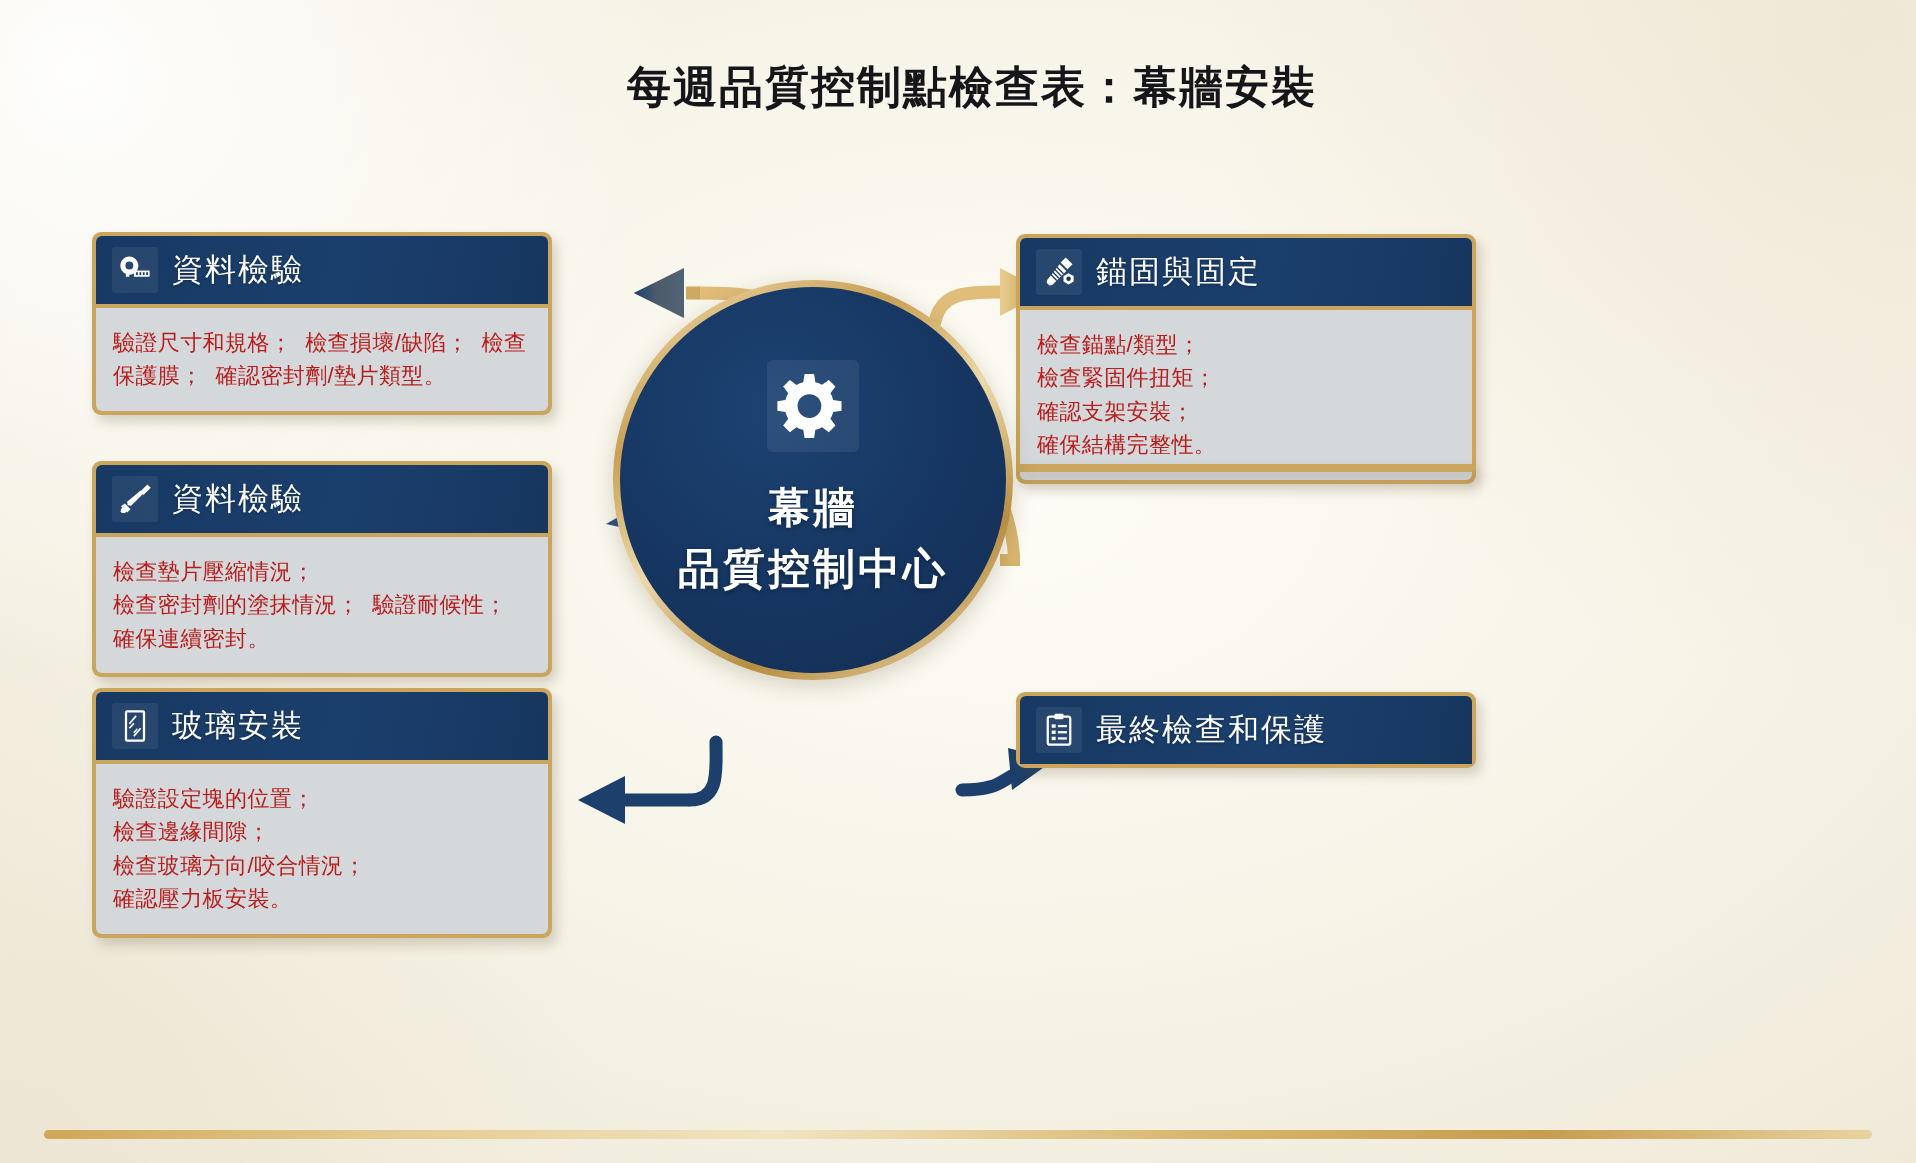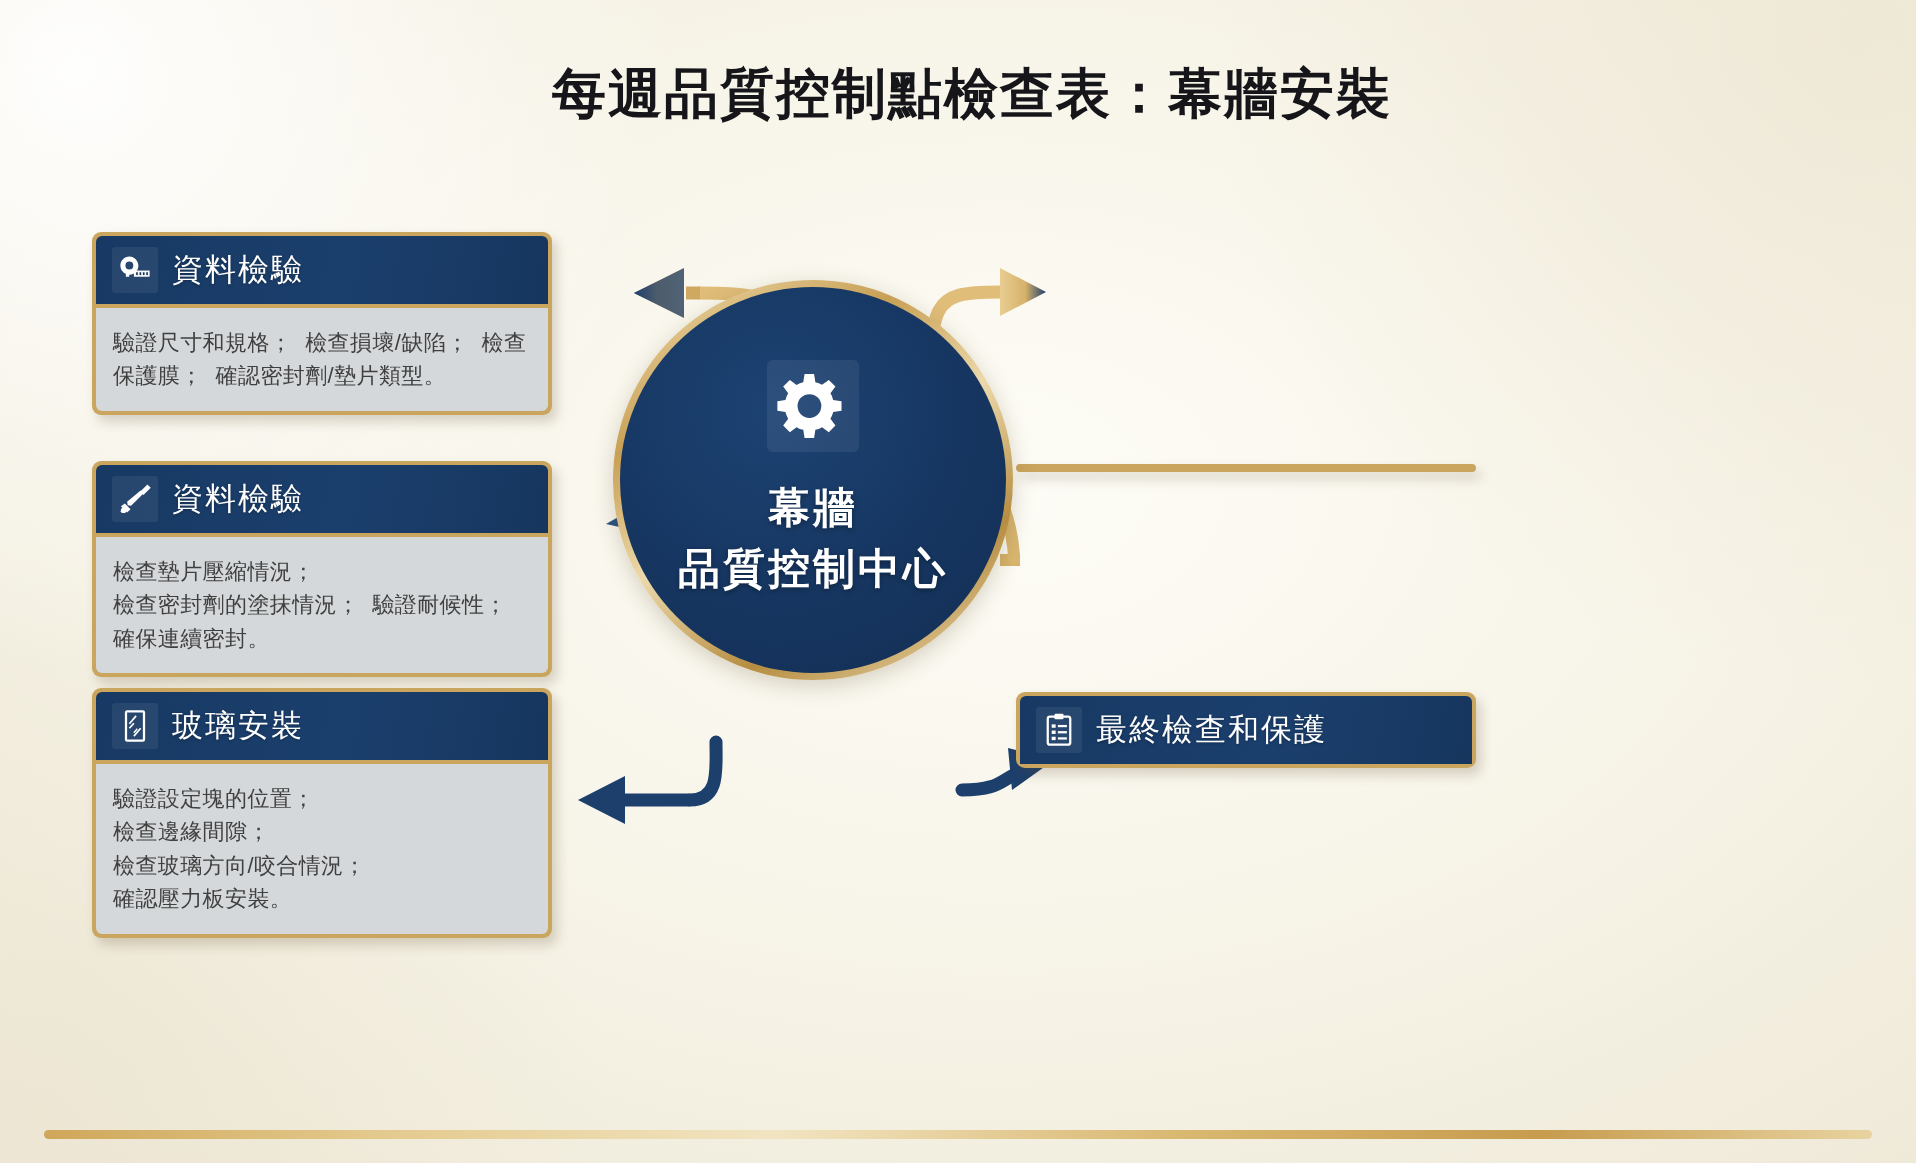--- a/index.html
+++ b/index.html
@@ -27,21 +27,21 @@
       radial-gradient(circle at 2% 97%, rgba(236,229,210,0.7) 0%, rgba(255,255,255,0) 26%);
     pointer-events: none;
   }
 
   
   .title {
     position: absolute;
     top: 58px; left: 0; right: 0;
     text-align: center;
     font-family: "DejaVu Serif", "Liberation Serif", serif;
-    font-size: 54px;
+    font-size: 44px;
     font-weight: 700;
     letter-spacing: 2px;
     color: #16161a;
     white-space: nowrap;
     padding-left: 28px;
   }
 
   
   .bottom-bar {
     position: absolute;
@@ -127,21 +127,21 @@
     letter-spacing: 2px;
     font-weight: 400;
     white-space: nowrap;
     text-shadow: 0 1px 3px rgba(0,0,0,0.3);
   }
   .card-body {
     background: #d5d8da;
     border-radius: 0 0 6px 6px;
     border-top: 4px solid #c9a55e;
     padding: 18px 17px 18px 17px;
-    color: #404040;
+    color: #b91c1c;
     font-size: 22px;
     line-height: 1.52;
     letter-spacing: 0.4px;
     min-height: 96px;
   }
   .card-body div { white-space: pre-wrap; }
 
   
   #card-material       { left: 92px;  top: 190px; }
   #card-sealant        { left: 92px;  top: 419px; }
@@ -269,20 +269,43 @@
       <span class="card-title">玻璃安裝</span>
     </div>
     <div class="card-body">
       <div>驗證設定塊的位置；
 檢查邊緣間隙；
 檢查玻璃方向/咬合情況；
 確認壓力板安裝。</div>
     </div>
   </div>
 
+  <div class="card" id="card-anchorage">
+    <div class="card-head">
+      <span class="card-icon">
+        <svg viewBox="0 0 64 64" aria-hidden="true">
+          <path d="M44 6l12 12-9 9-12-12z"></path>
+          <path d="M33 18l12 12-25 25-5 1-5-5 1-5z"></path>
+          <path d="M16 35l12 12" stroke="#16365e" stroke-width="2.2" fill="none"></path>
+          <path d="M20 31l12 12" stroke="#16365e" stroke-width="2.2" fill="none"></path>
+          <path d="M24 27l12 12" stroke="#16365e" stroke-width="2.2" fill="none"></path>
+          <path d="M28 23l12 12" stroke="#16365e" stroke-width="2.2" fill="none"></path>
+          <path d="M49 34l9 5v10l-9 5-9-5V39z"></path>
+          <circle cx="49" cy="44" r="4" fill="#16365e"></circle>
+        </svg>
+      </span>
+      <span class="card-title">錨固與固定</span>
+    </div>
+    <div class="card-body">
+      <div>檢查錨點/類型；
+檢查緊固件扭矩；
+確認支架安裝；
+確保結構完整性。</div>
+    </div>
+  </div>
 
   <div class="card" id="card-frame-align">
   </div>
 
   <div class="card" id="card-final-check">
     <div class="card-head">
       <span class="card-icon">
         <svg viewBox="0 0 64 64" aria-hidden="true">
           <rect x="12" y="8" width="40" height="50" rx="4" fill="none" stroke="#ffffff" stroke-width="4"></rect>
           <rect x="24" y="3" width="16" height="10" rx="2"></rect>

